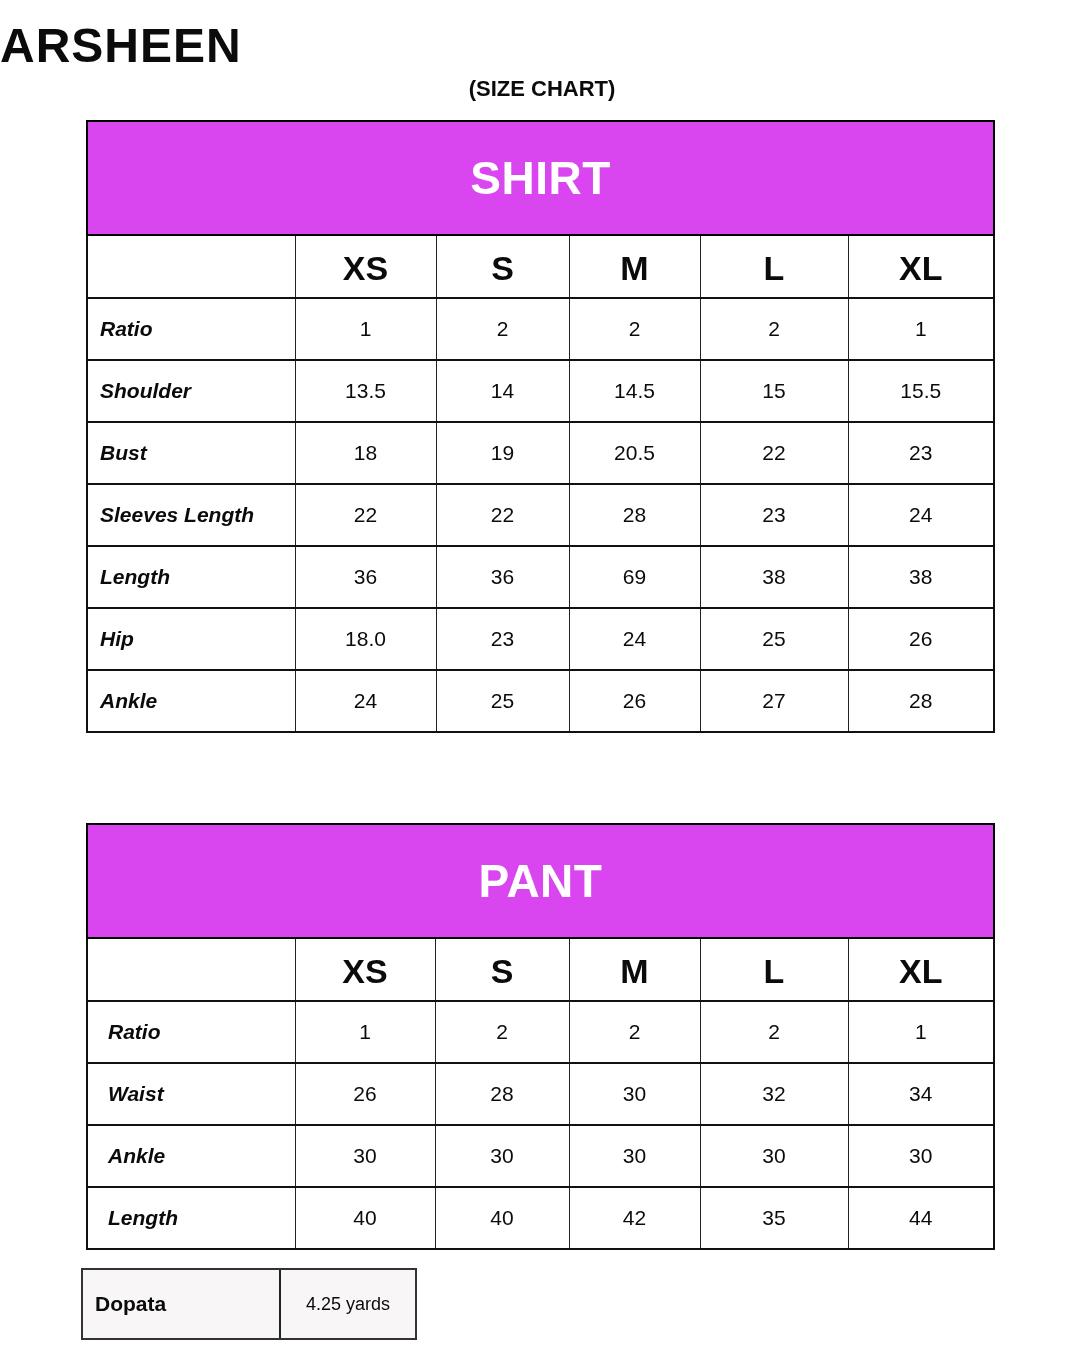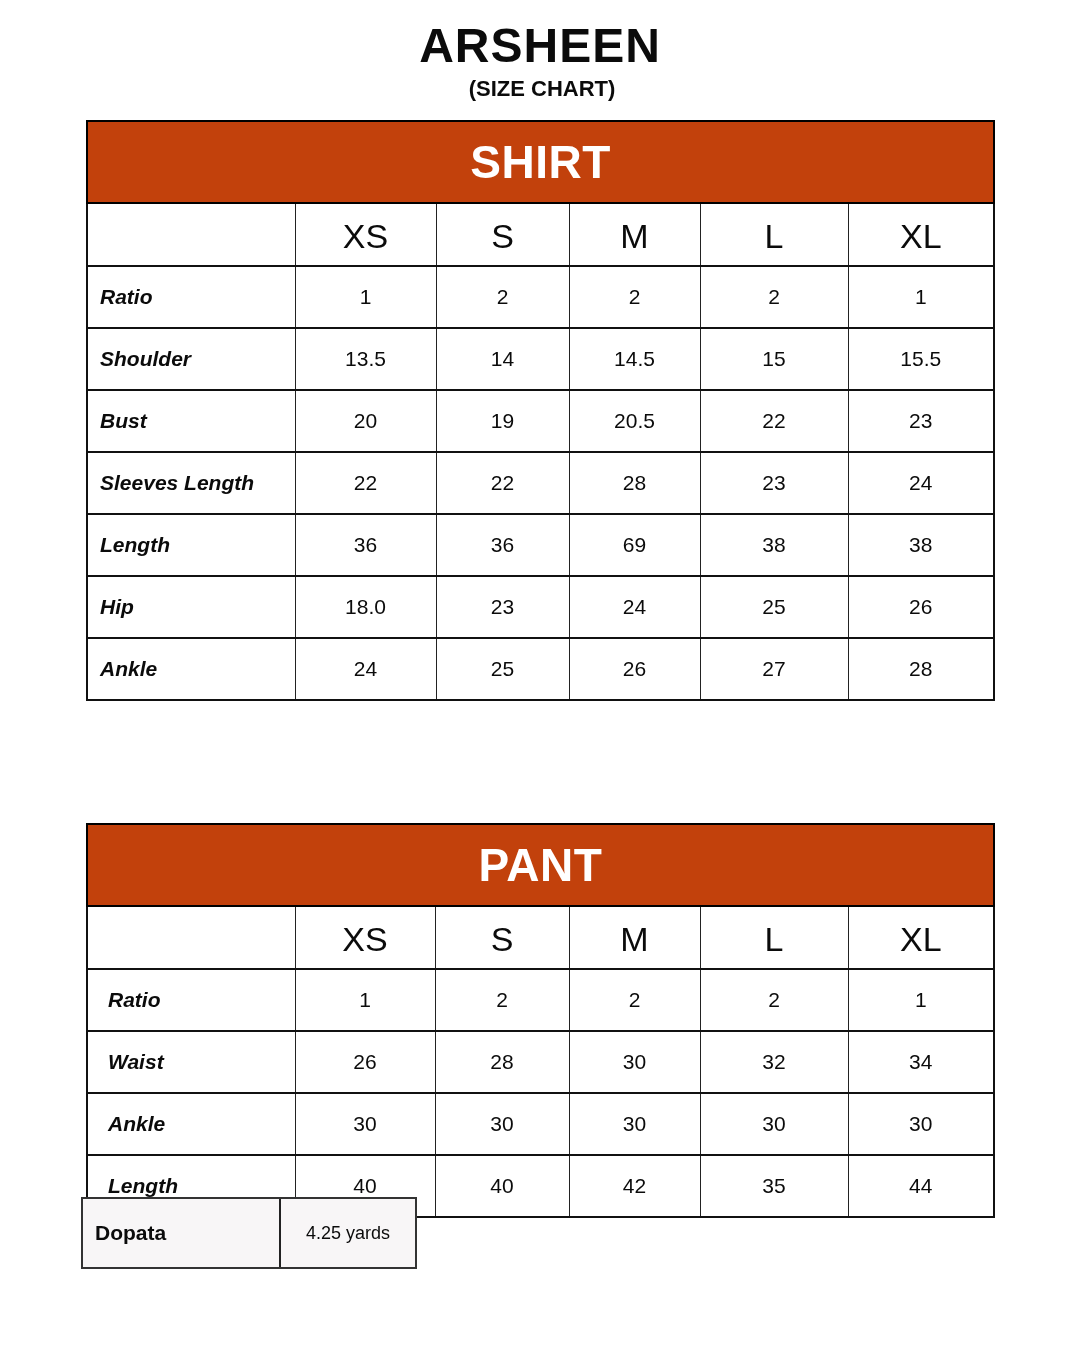--- a/index.html
+++ b/index.html
@@ -1,56 +1,56 @@
 <!DOCTYPE html>
 <html><head>
 <meta charset="utf-8">
 <style>
   html, body { margin: 0; padding: 0; background: #ffffff; }
   body {
     width: 1080px; height: 1350px; position: relative; overflow: hidden;
     font-family: "Liberation Sans", "DejaVu Sans", sans-serif; color: #0b0b0b;
   }
   .title {
-    position: absolute; left: 0; top: 18px; width: 1080px; text-align: center;
+    position: absolute; left: 0; top: 18px; width: 1080px; 
     font-size: 48px; font-weight: 700; letter-spacing: 1px; line-height: 56px;
   }
   .subtitle {
     position: absolute; left: 0; top: 74px; width: 1084px; text-align: center;
     font-size: 22px; font-weight: 700; line-height: 30px;
   }
   .chart-table {
     position: absolute; left: 86px; width: 907px;
     border-collapse: collapse; table-layout: fixed;
     border: 2px solid #111;
   }
   .chart-table .banner {
-    background: #c2410c; color: #fff; text-align: center;
+    background: #d946ef; color: #fff; text-align: center;
     font-size: 46px; font-weight: 700; letter-spacing: 0.5px;
-    height: 80px; padding: 0; border: 2px solid #000;
+    height: 80px; padding: 16px; border: 2px solid #000;
   }
   .chart-table td, .chart-table th {
     border: 1px solid #222; padding: 0; text-align: center; vertical-align: middle;
   }
   .chart-table tr.row-border td { border-top: 2px solid #111; }
   .size-head th {
-    font-size: 34px; font-weight: 400; height: 57px; padding-top: 4px;
+    font-size: 34px; font-weight: 700; height: 57px; padding-top: 4px;
   }
   .row-label {
     text-align: left !important; padding-left: 12px !important;
     font-size: 21px; font-weight: 700; font-style: italic;
   }
   .cell-val { font-size: 21px; font-weight: 400; }
   #shirt-table { top: 120px; }
   #pant-table { top: 823px; }
   #shirt-table tbody tr td { height: 60px; }
   #pant-table tbody tr td { height: 60px; }
   #pant-table .row-label { padding-left: 20px !important; }
   .dopata {
-    position: absolute; left: 81px; top: 1197px; width: 332px; height: 68px;
+    position: absolute; left: 81px; top: 1268px; width: 332px; height: 68px;
     border: 2px solid #333; background: #f8f6f7; display: flex;
   }
   .dopata .lbl {
     width: 198px; border-right: 2px solid #222; display: flex; align-items: center;
     padding-left: 12px; font-size: 21px; font-weight: 700; box-sizing: border-box;
   }
   .dopata .val {
     flex: 1; display: flex; align-items: center; justify-content: center;
     font-size: 18px;
   }
@@ -95,21 +95,21 @@
     <tr class="row-border">
       <td class="row-label">Shoulder</td>
       <td class="cell-val">13.5</td>
       <td class="cell-val">14</td>
       <td class="cell-val">14.5</td>
       <td class="cell-val">15</td>
       <td class="cell-val">15.5</td>
     </tr>
     <tr class="row-border">
       <td class="row-label">Bust</td>
-      <td class="cell-val">20</td>
+      <td class="cell-val">18</td>
       <td class="cell-val">19</td>
       <td class="cell-val">20.5</td>
       <td class="cell-val">22</td>
       <td class="cell-val">23</td>
     </tr>
     <tr class="row-border">
       <td class="row-label">Sleeves Length</td>
       <td class="cell-val">22</td>
       <td class="cell-val">22</td>
       <td class="cell-val">28</td>

